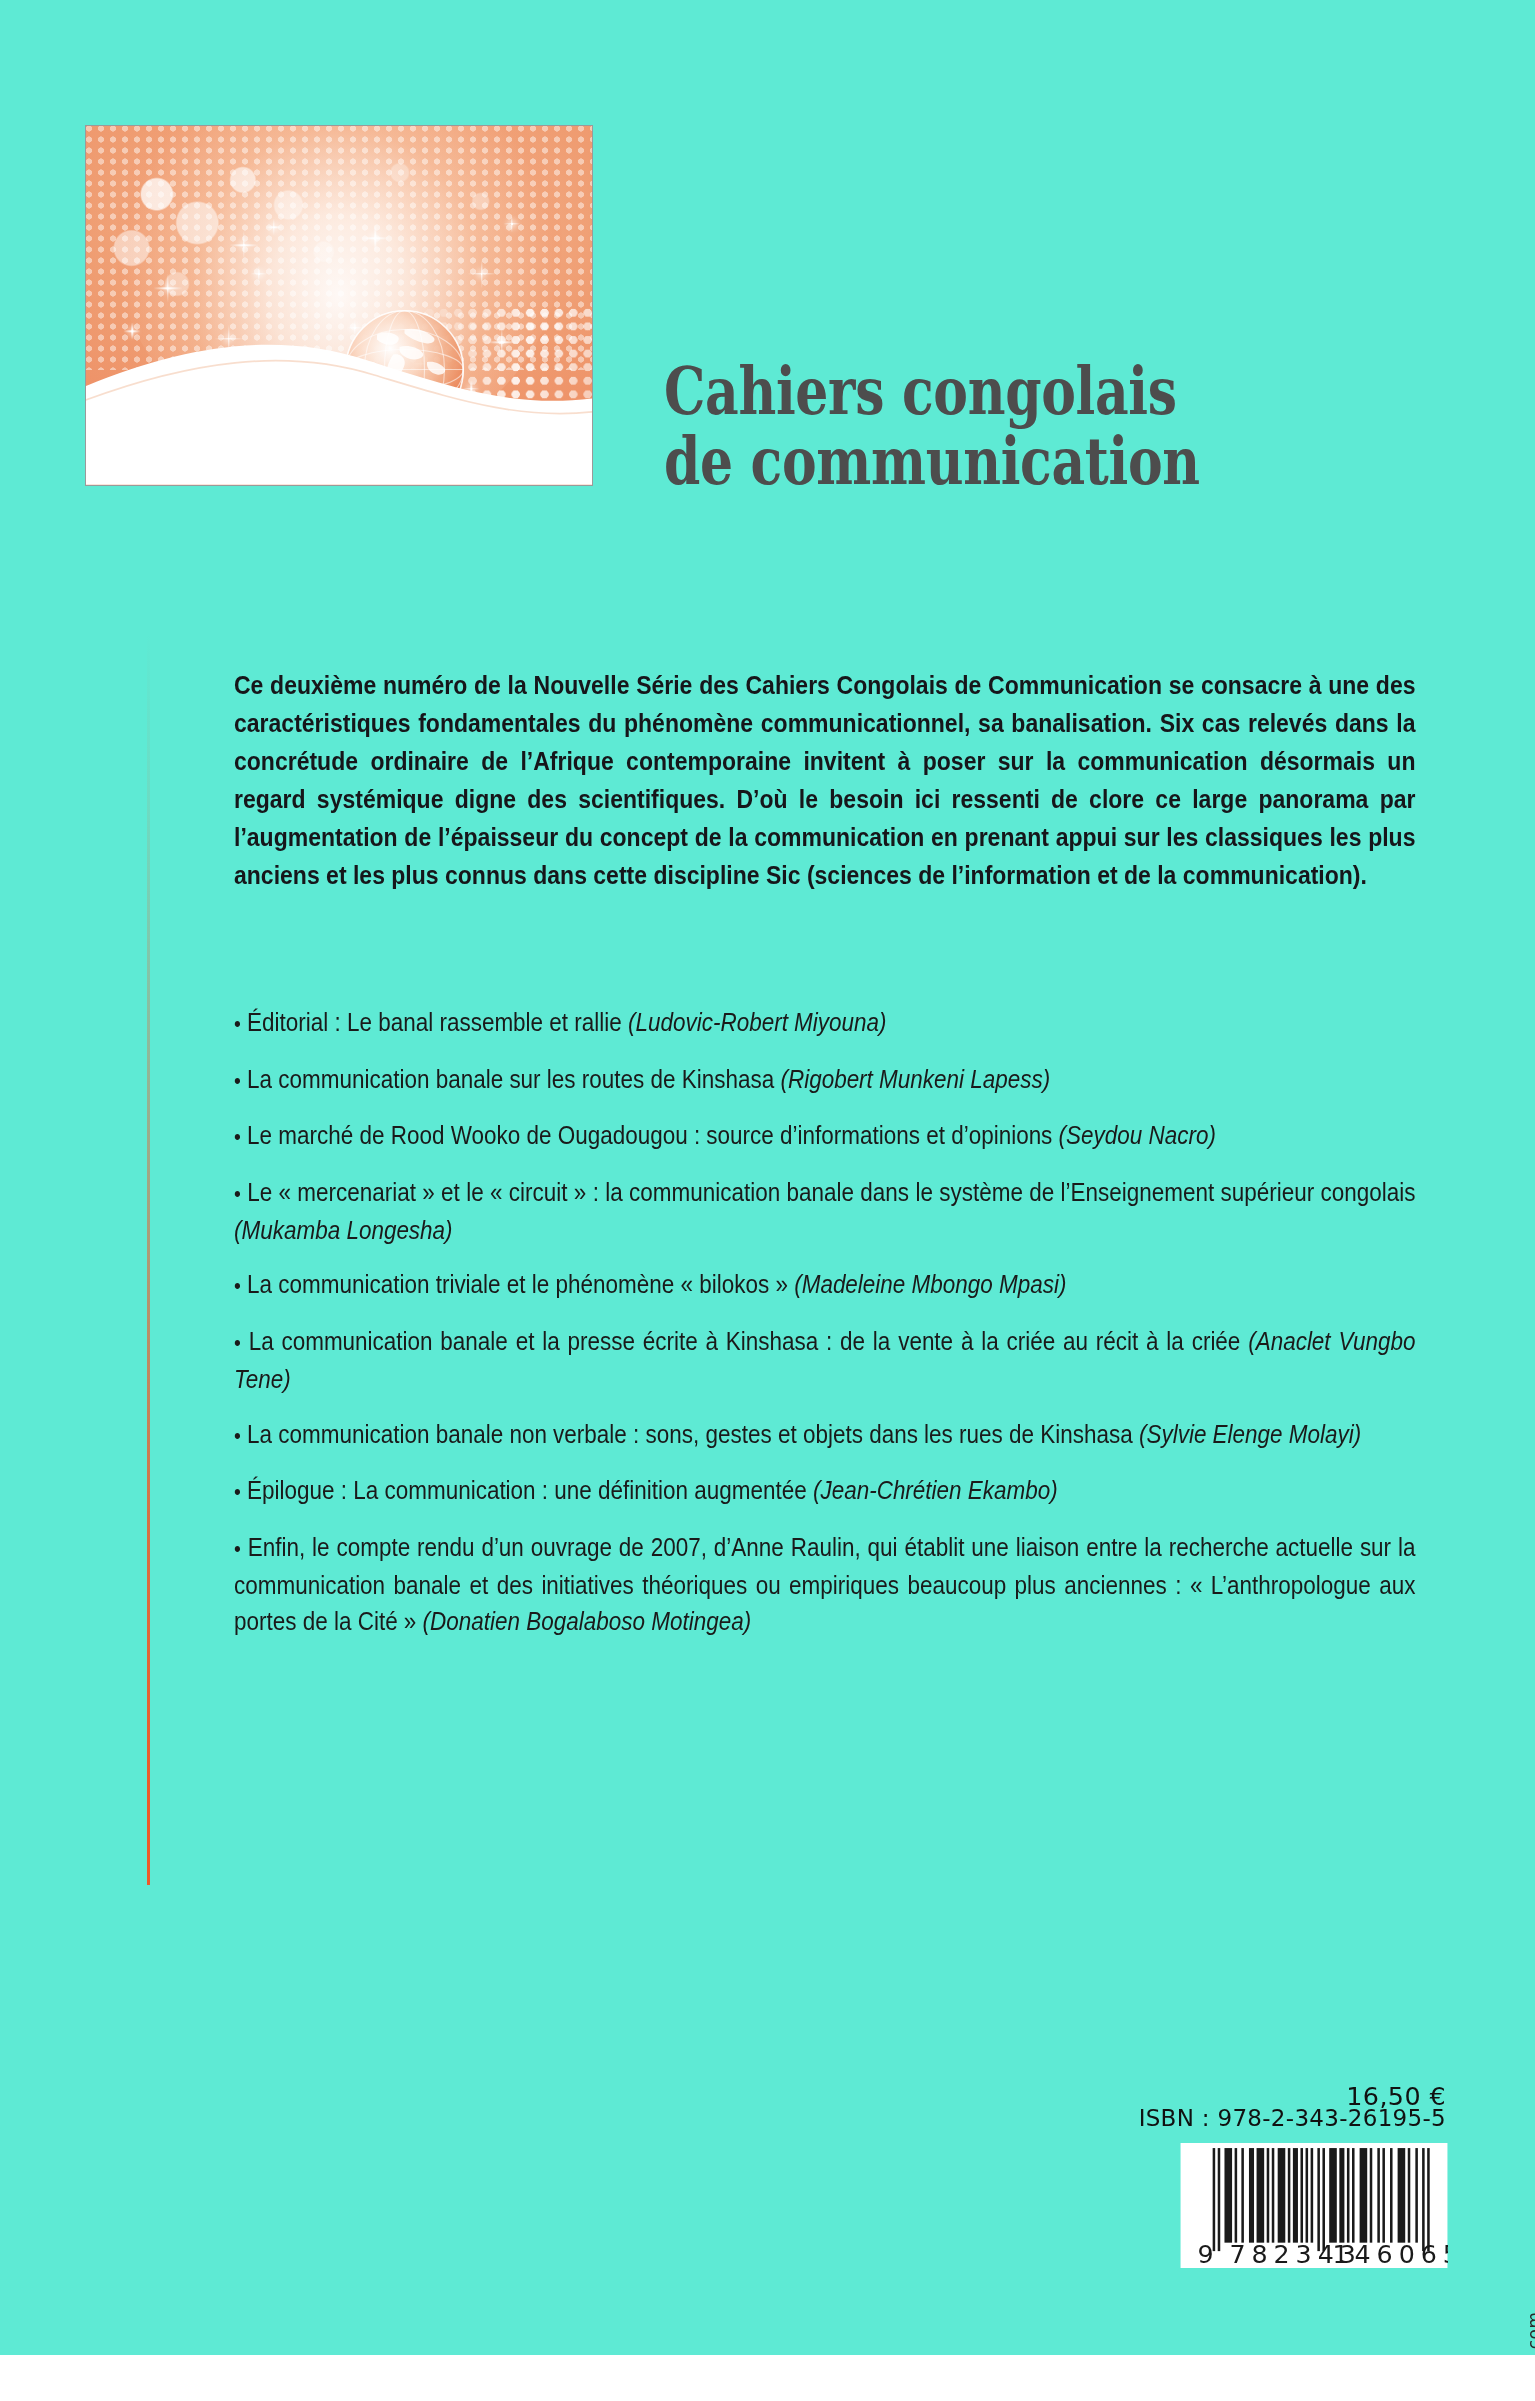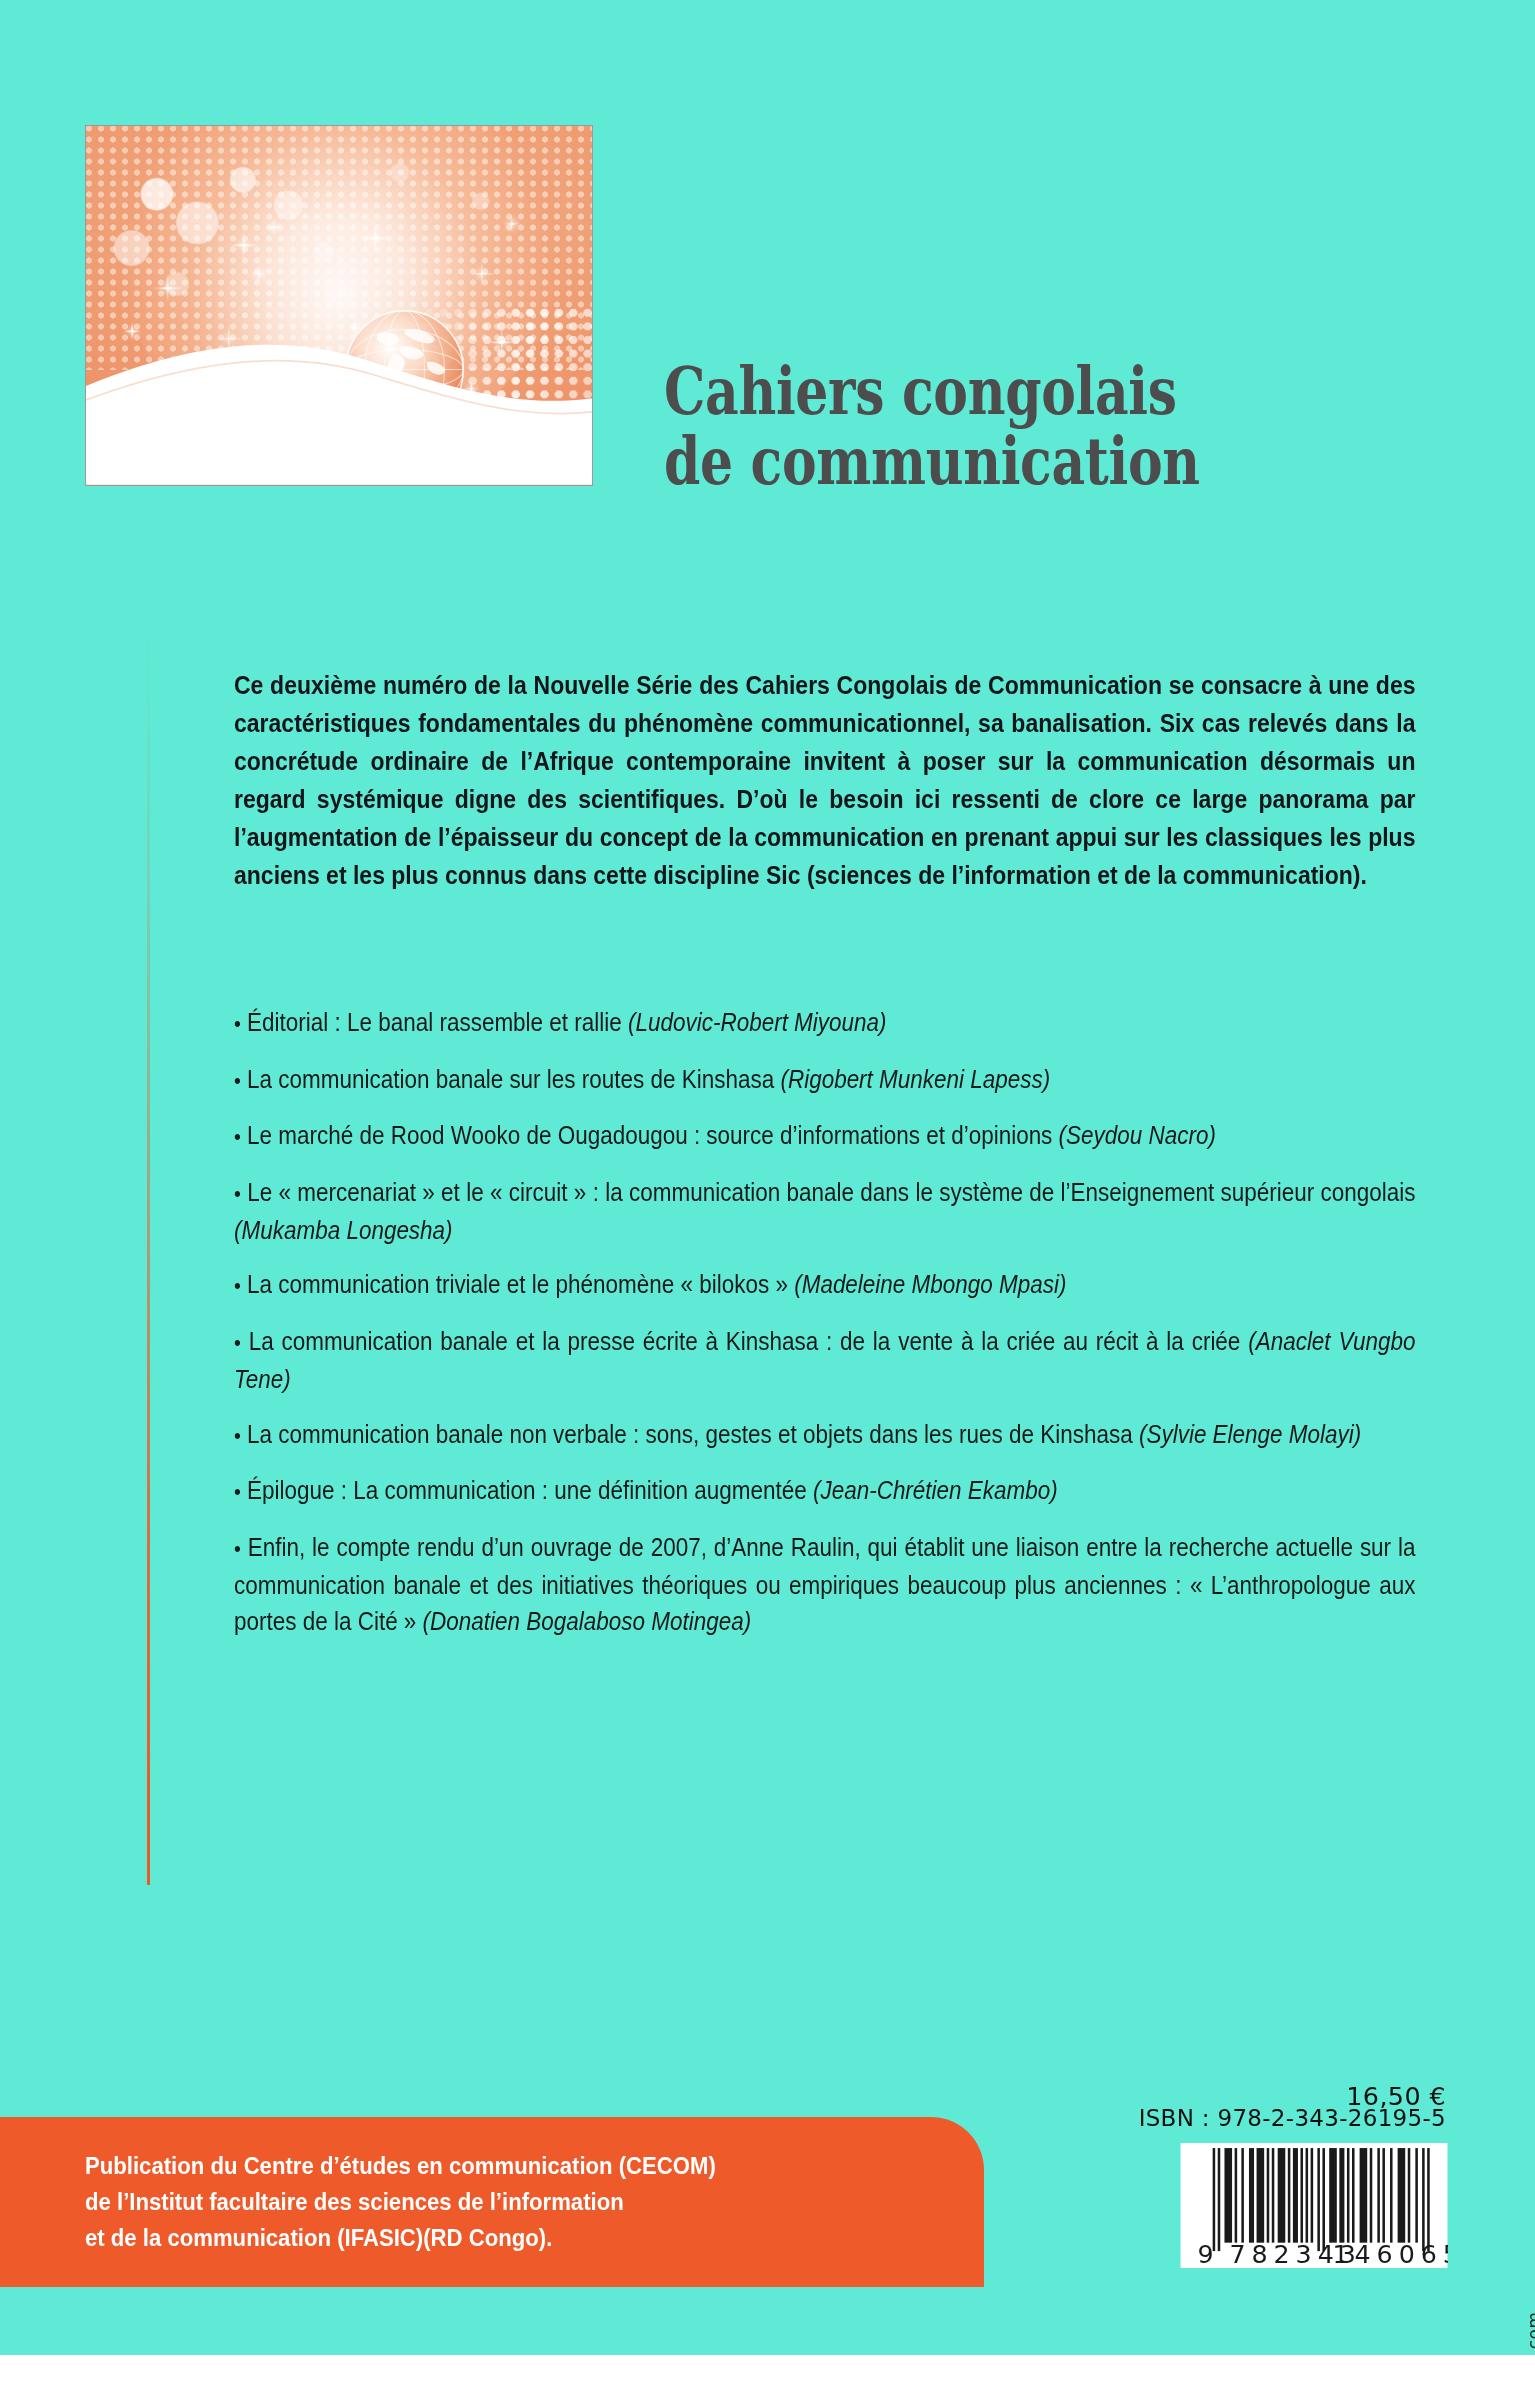--- a/index.html
+++ b/index.html
@@ -430,24 +430,17 @@
         <rect x="292" y="6" width="3" height="122"></rect>
       </g>
       <g font-family="DejaVu Sans, Liberation Sans, sans-serif" font-size="30" fill="#1a1a1a">
         <text x="20" y="142">9</text>
         <text x="58" y="142" letter-spacing="7">782343</text>
         <text x="180" y="142" letter-spacing="7">146065</text>
       </g>
     </svg>
   </div>
 
-  <div class="footer-block">
-    <div class="footer-text">
-      <div>Publication du Centre d’études en communication (CECOM)</div>
-      <div>de l’Institut facultaire des sciences de l’information</div>
-      <div>et de la communication (IFASIC)(RD Congo).</div>
-    </div>
-  </div>
 
   <div class="credit">Illustration : © 2567394 - Fotolia.com</div>
 
 </div>
 
 
 </body></html>

